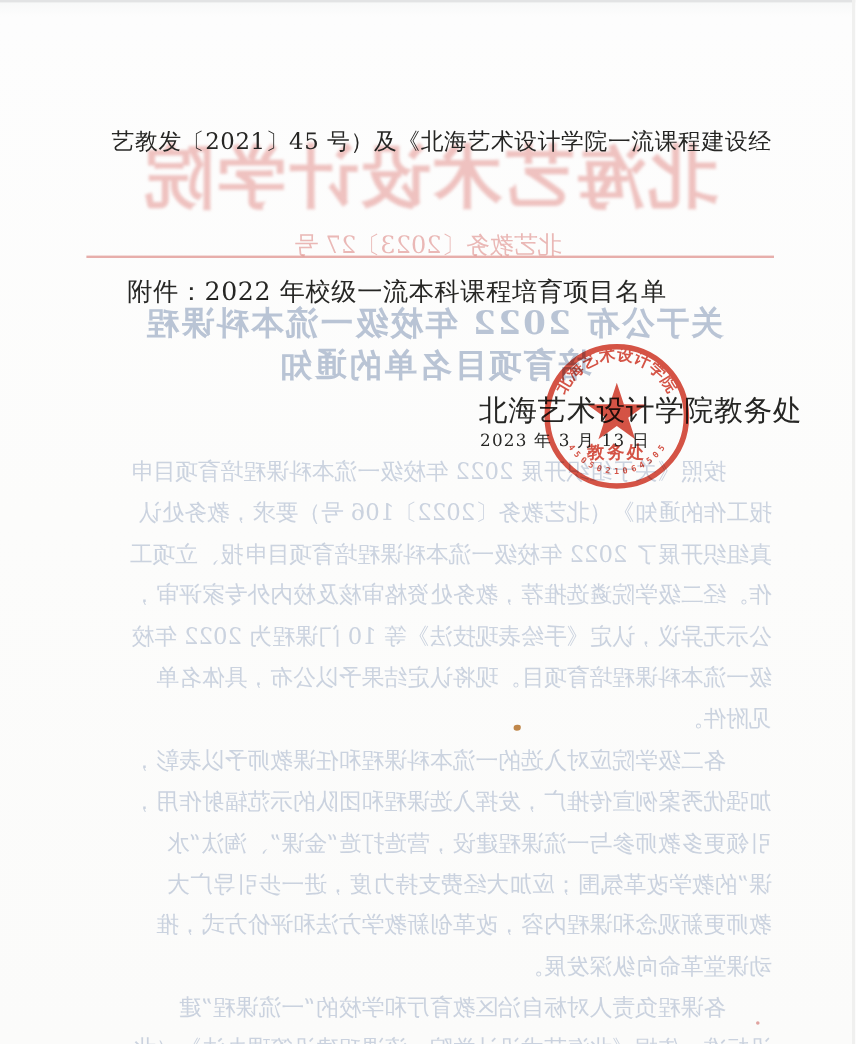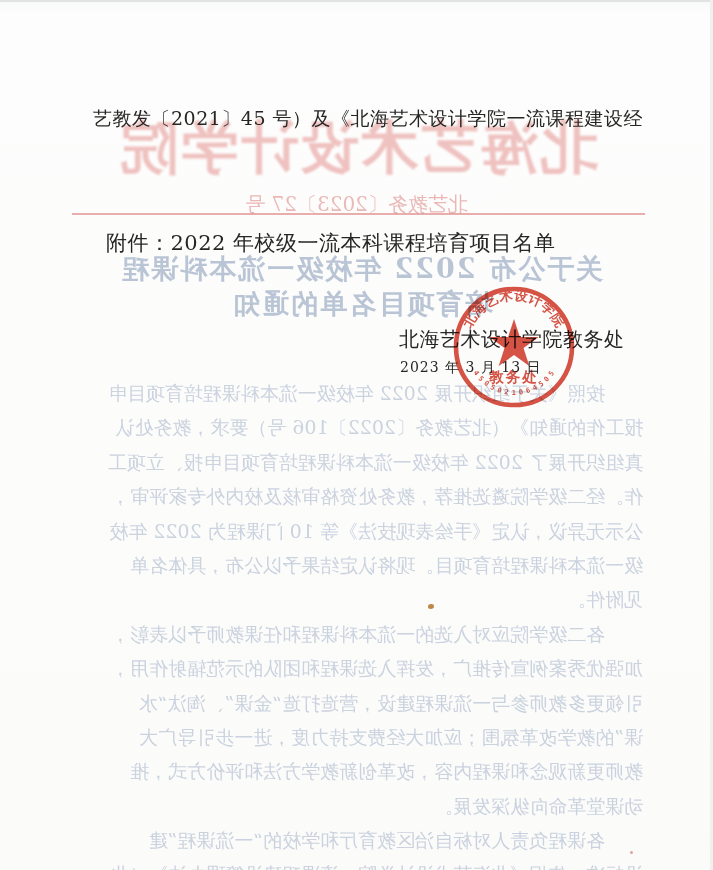--- a/index.html
+++ b/index.html
@@ -31,21 +31,21 @@
   .bleed-body{
     left:72px;right:70px;top:376px;
     font-size:19px;color:rgba(158,172,197,0.52);
   }
   .bleed-body .bl{height:34.4px;line-height:34.4px;white-space:nowrap;overflow:visible;}
   
   .front{color:#262624;}
   .para{left:74px;right:60px;top:96px;font-size:19px;letter-spacing:0.5px;margin-left:19px;}
   .para .fl{height:44px;line-height:44px;white-space:nowrap;}
   .attach{left:106px;top:229px;font-size:21px;letter-spacing:0.5px;white-space:nowrap;}
-  .signer{left:399px;top:326px;font-size:20px;letter-spacing:0.5px;white-space:nowrap;}
+  .signer{left:399px;top:326px;font-size:24px;letter-spacing:0.5px;white-space:nowrap;}
   .dateline{left:400px;top:359px;width:198px;text-align:left;font-size:14px;letter-spacing:1px;white-space:nowrap;}
   
   .seal{left:452px;top:285px;width:124px;height:124px;mix-blend-mode:multiply;opacity:0.90;}
   .seal svg{display:block;}
   
   .speck1{left:428px;top:604px;width:6px;height:5px;border-radius:50% 40% 55% 45%;background:#b5722a;opacity:.85;}
   .speck2{left:630px;top:851px;width:3px;height:3px;border-radius:50%;background:#e0a3a0;}
 </style>
 </head>
 <body>

